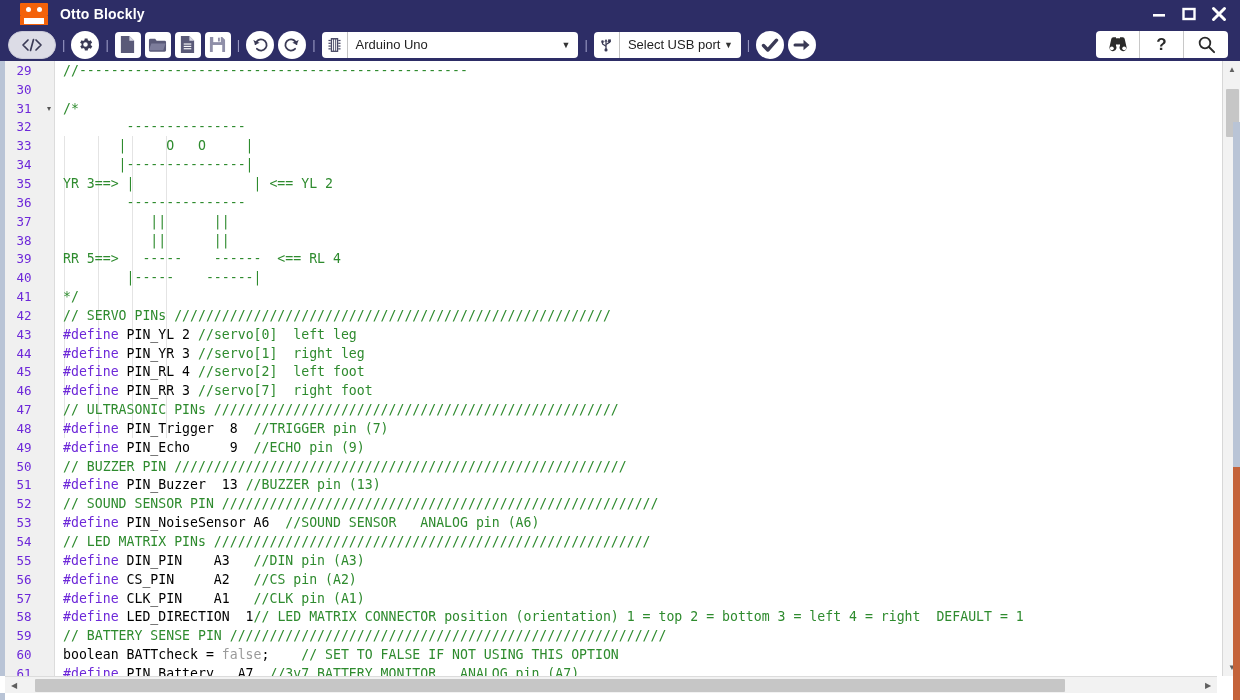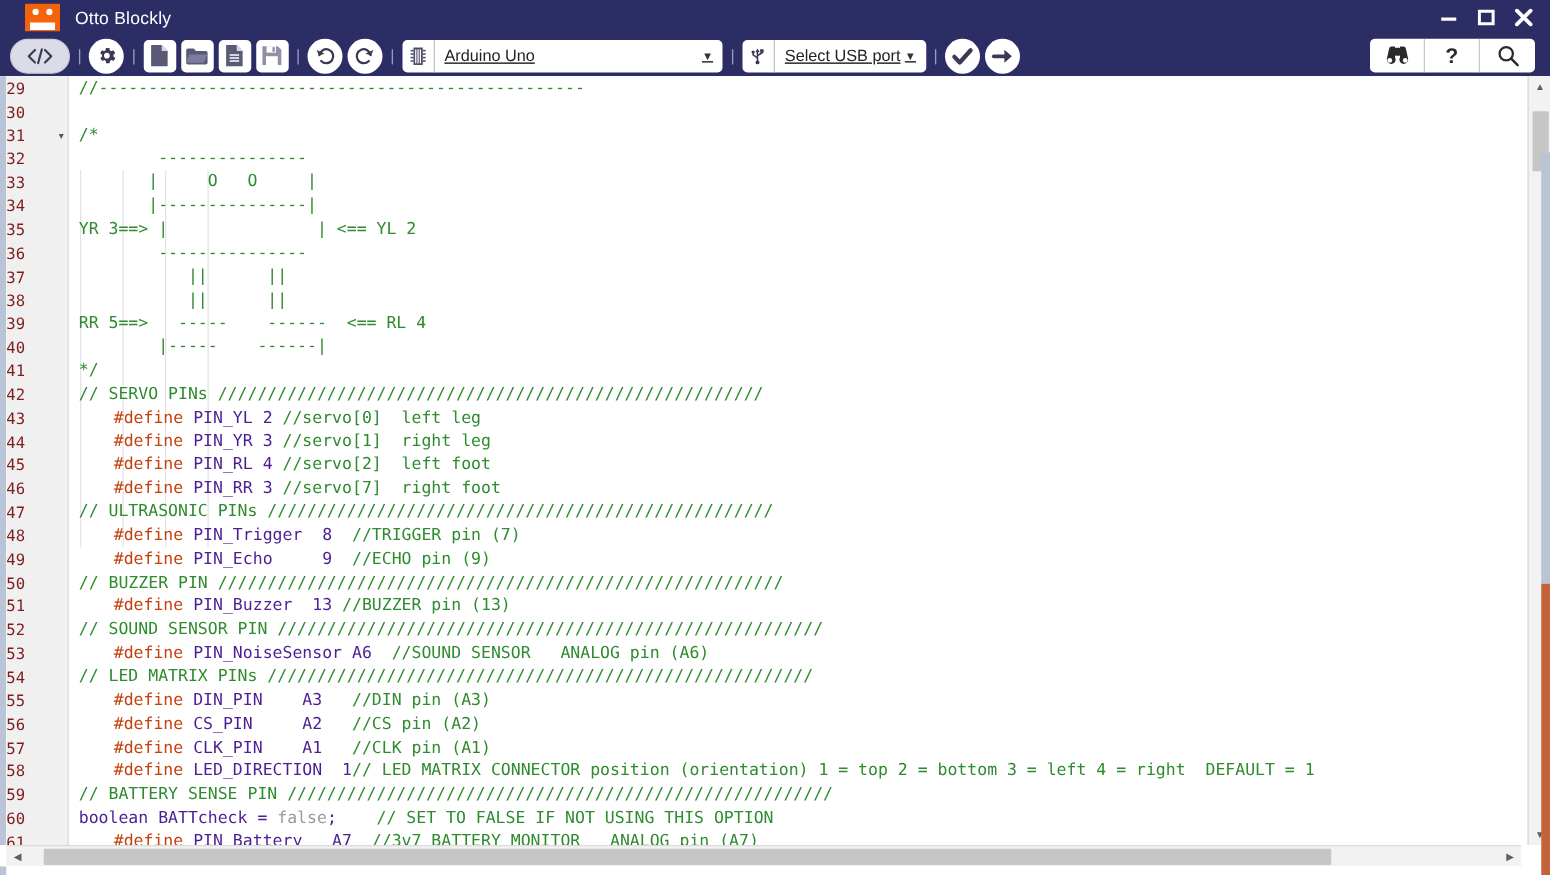--- a/index.html
+++ b/index.html
@@ -29,21 +29,21 @@
   }
   .logo-eye.l{ left:6px; }
   .logo-eye.r{ left:17px; }
   .logo-body{
     width:28px; height:9px; background:#f4620a; position:relative; margin-top:0px;
   }
   .logo-mouth{
     position:absolute; left:4px; top:2px; width:20px; height:6px; background:#ffffff;
   }
   .app-title{
-    color:#ffffff; font-size:14px; margin-left:12px; letter-spacing:.2px;
+    color:#ffffff; font-size:14px; margin-left:12px; letter-spacing:.2px;font-weight:bold;
   }
   .win-controls{
     position:absolute; right:6px; top:0; height:28px; display:flex; align-items:center; gap:0px;
   }
   .win-btn{
     width:30px; height:28px; display:flex; align-items:center; justify-content:center;
     color:#ffffff; cursor:default;
   }
   .win-btn svg{ display:block; }
 
@@ -64,21 +64,21 @@
     width:48px; height:28px; border-radius:14px; background:#dcdce6;
     border:1px solid #c9c9d8;
   }
   .rbtn svg{ display:block; }
   .sq{
     width:26px; height:26px; border-radius:4px; background:#ffffff;
     display:flex; align-items:center; justify-content:center; margin:0 2px; cursor:pointer;
   }
   .combo{
     height:26px; background:#ffffff; border-radius:4px; display:flex; align-items:stretch;
-    margin:0 2px; overflow:hidden;text-decoration:underline;
+    margin:0 2px; overflow:hidden;
   }
   .combo .ico{
     width:26px; display:flex; align-items:center; justify-content:center;
     border-right:1px solid #c3c3c3; flex:0 0 auto;
   }
   .combo .val{
     display:flex; align-items:center; font-size:13px; color:#222; padding:0 8px;
     white-space:nowrap;
   }
   .combo.board .val{ width:214px; }
@@ -107,34 +107,34 @@
   .code-area{
     position:absolute; left:5px; top:0; width:1212px; height:615px;
     overflow:hidden; background:#ffffff;
   }
   .gutter{
     position:absolute; left:0; top:0; width:50px; height:615px;
     background:#f0f0f0; border-right:1px solid #dcdcdc;
   }
   .row{ height:18.85px; display:flex; align-items:center; position:relative; }
   .lno{
-    width:38px; text-align:left; color:#7f1d1d;
+    width:38px; text-align:center; color:#6d28d9;
     font-family:"DejaVu Sans Mono", monospace; font-size:12.5px;
     flex:0 0 auto; user-select:none;
   }
   .fold{
     width:12px; text-align:center; color:#555; font-size:8px; flex:0 0 auto; user-select:none;
   }
   .ln-text{
     padding-left:8px; font-family:"DejaVu Sans Mono", monospace;
     font-size:13.2px; white-space:pre; flex:1 1 auto;
   }
   .cm{ color:#2e8b2e; }
-  .kw{ color:#c2410c;margin-left:28px; }
-  .tx{ color:#4c1d95;margin-top:36px; }
+  .kw{ color:#6d28d9; }
+  .tx{ color:#000000;margin-top:36px; }
   .lit{ color:#9a9a9a; }
 
   
   .guides{ position:absolute; left:51px; top:0; width:1160px; height:615px; pointer-events:none; }
   .guide{ position:absolute; width:1px; background:#e4e4e4; }
 
   
   .vscroll{
     position:absolute; right:0; top:0; width:18px; height:615px;
     background:#f2f2f2; border-left:1px solid #d7d7d7;

